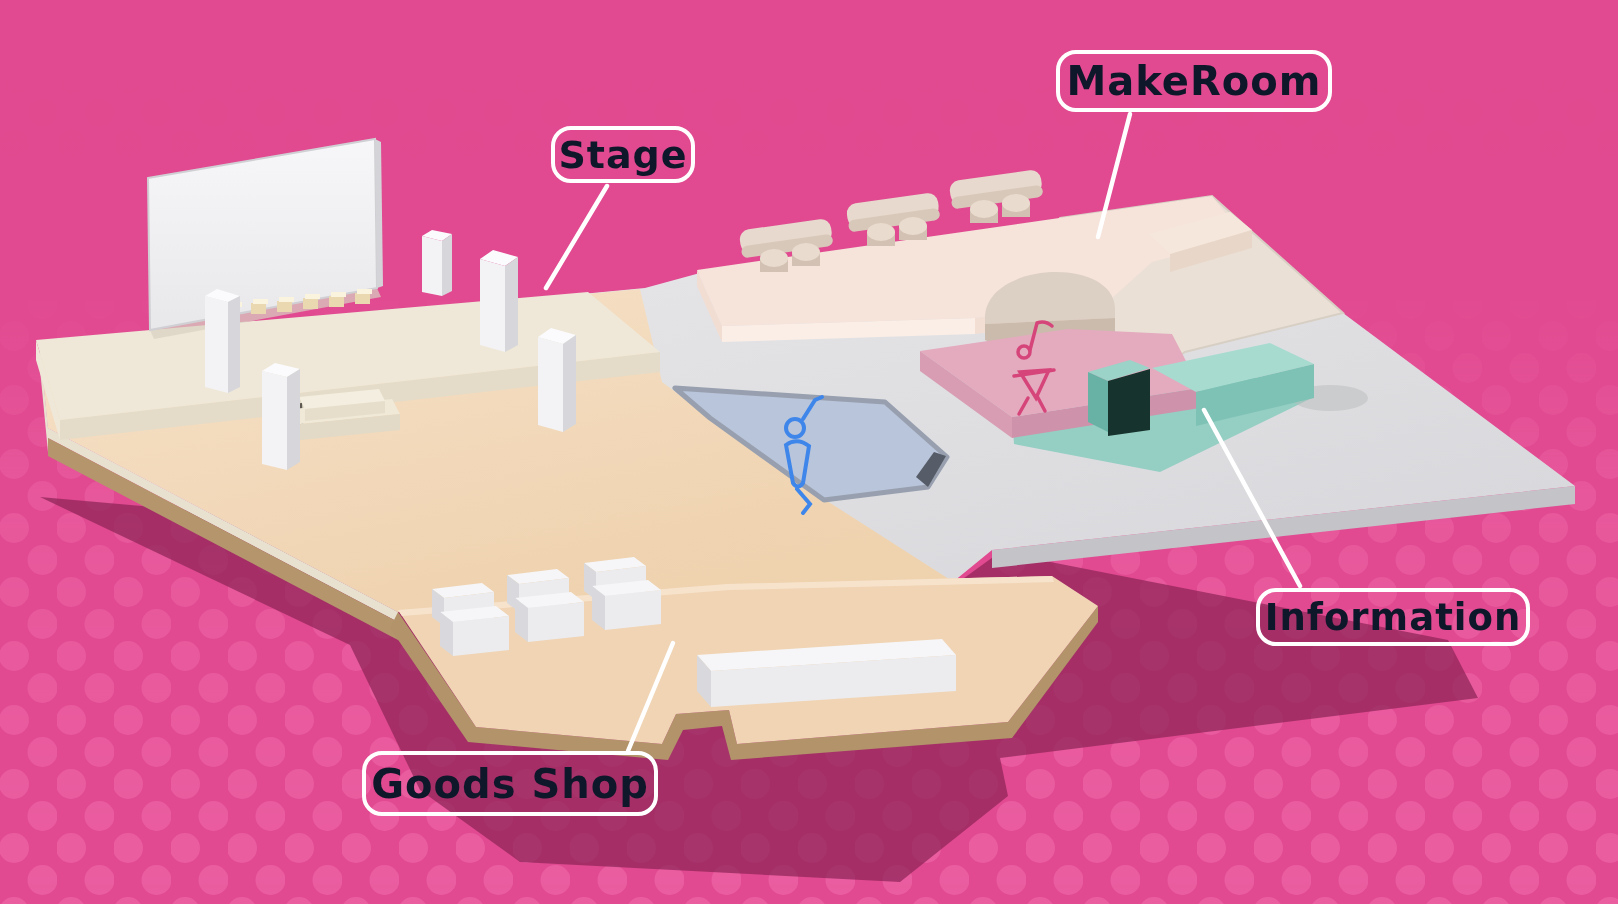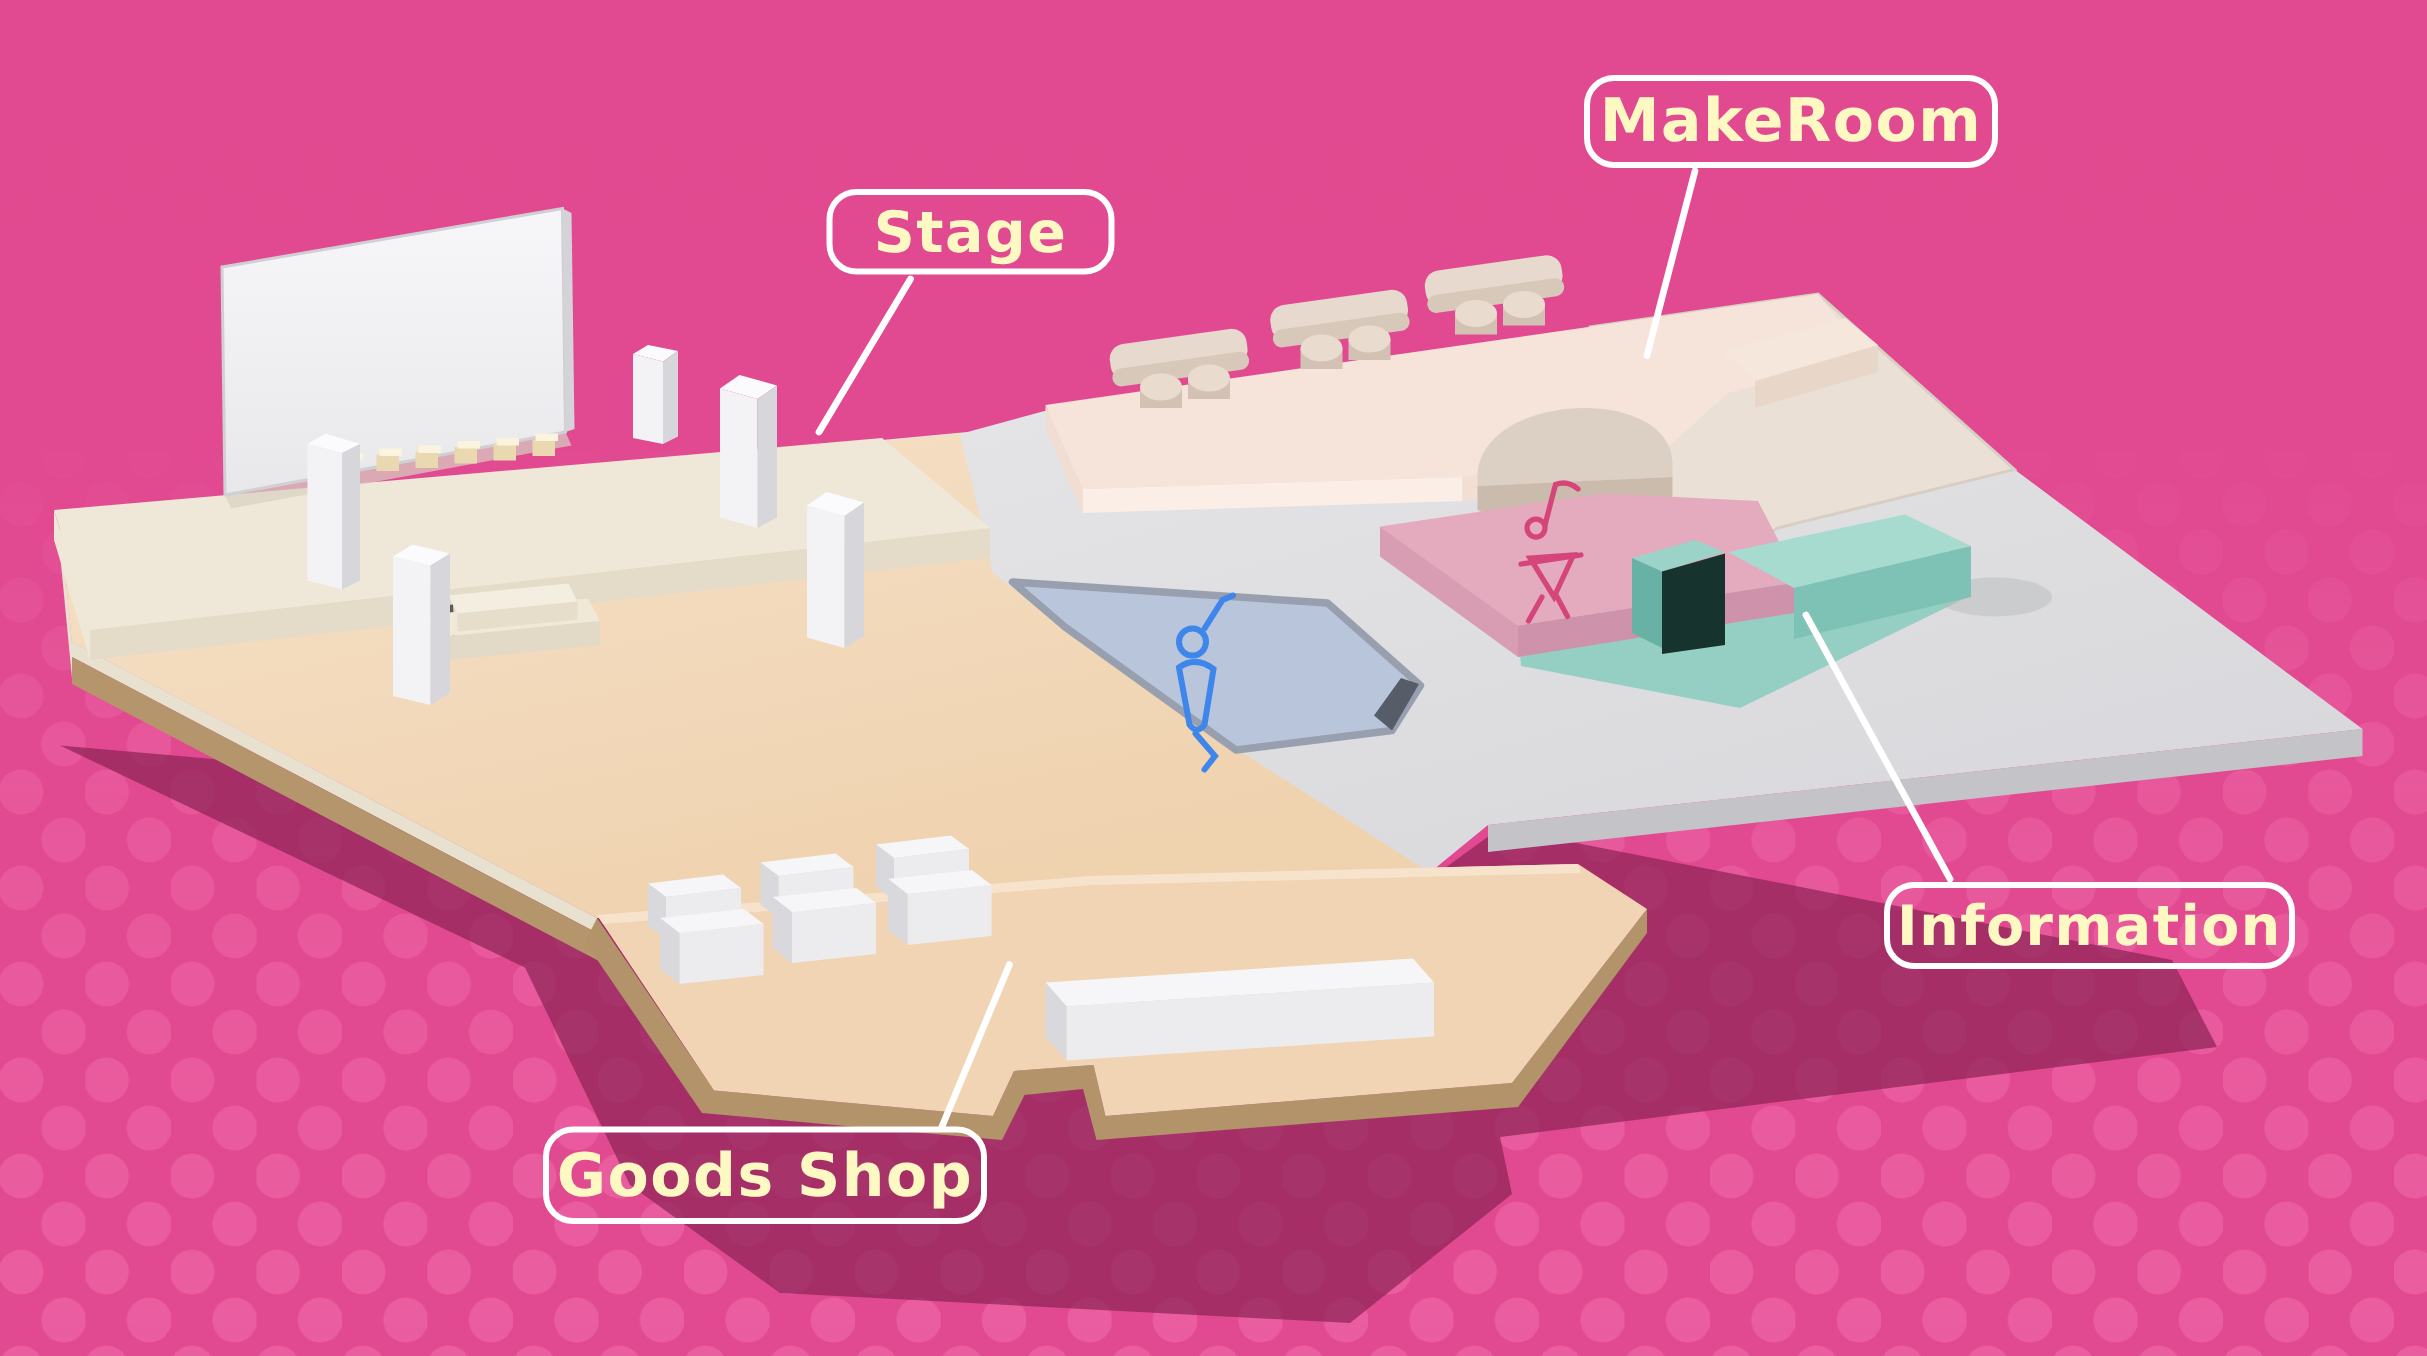--- a/index.html
+++ b/index.html
@@ -3,25 +3,25 @@
 <meta charset="utf-8">
 <style>
   html,body{margin:0;padding:0;background:#e14a90;}
   .viewport{
     position:relative;width:1618px;height:904px;overflow:hidden;
     background:#e14a90;font-family:"DejaVu Sans",sans-serif;
   }
   .scene-svg{position:absolute;left:0;top:0;width:1618px;height:904px;display:block;}
   .callout{
     position:absolute;border:4px solid #ffffff;border-radius:20px;
-    color:#fef9c3;display:flex;align-items:center;justify-content:center;
+    color:#0f172a;display:flex;align-items:center;justify-content:center;
     font-weight:bold;letter-spacing:1px;background:transparent;
     font-family:"DejaVu Sans",sans-serif;box-sizing:border-box;
   }
-  .callout-stage{left:551px;top:126px;width:192px;height:57px;font-size:38px;}
+  .callout-stage{left:551px;top:126px;width:144px;height:57px;font-size:38px;}
   .callout-makeroom{left:1056px;top:50px;width:276px;height:62px;font-size:40px;}
   .callout-information{left:1224px;top:588px;width:274px;height:58px;font-size:37px;margin-left:32px;}
   .callout-goods{left:351px;top:751px;width:296px;height:65px;font-size:40px;margin-left:11px;}
 </style>
 </head>
 <body>
 
 <div class="viewport">
 <svg class="scene-svg" viewBox="0 0 1618 904">
   <defs>

